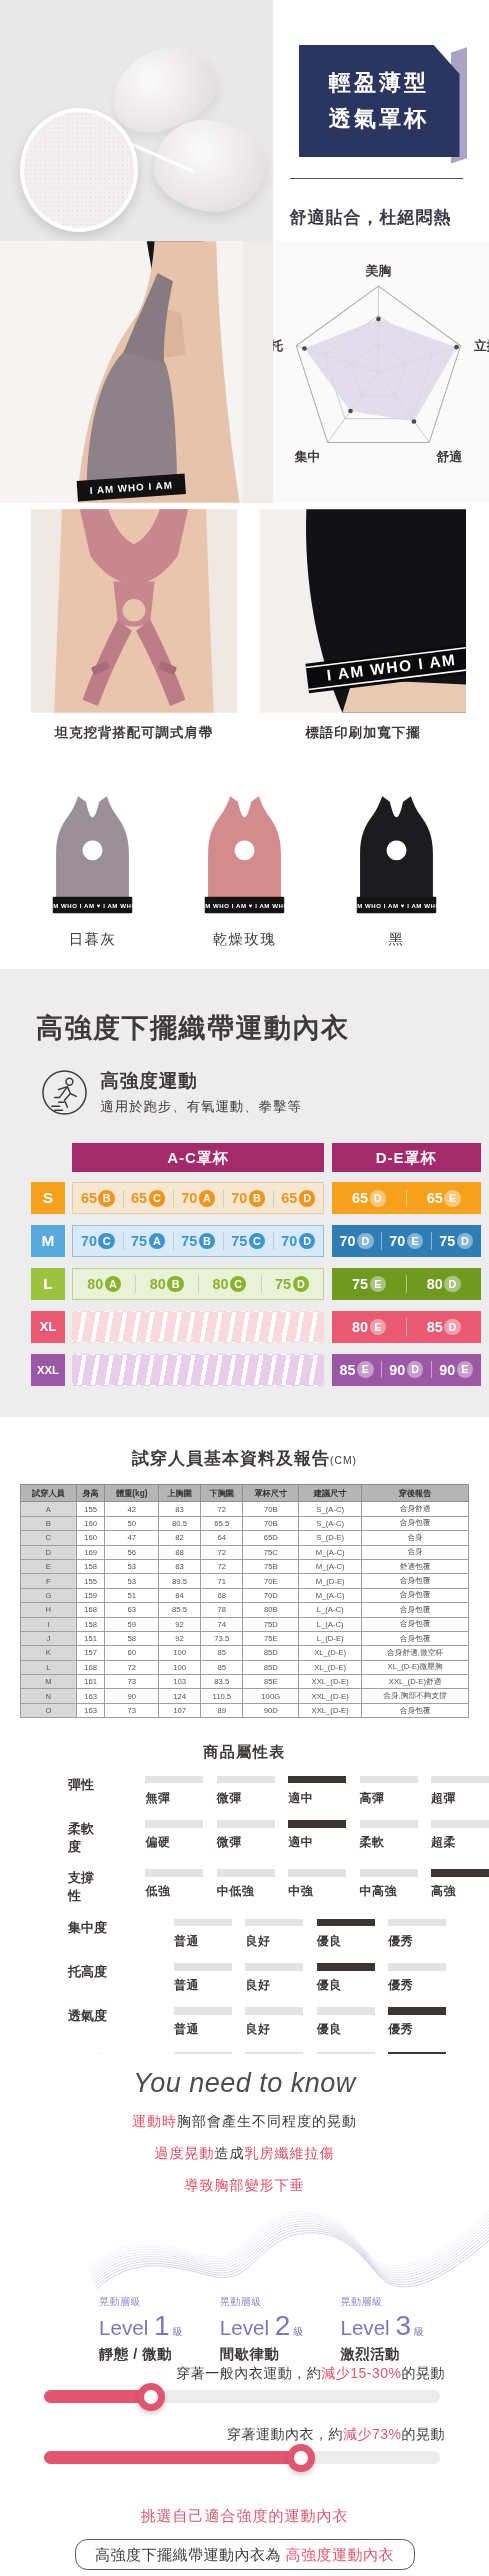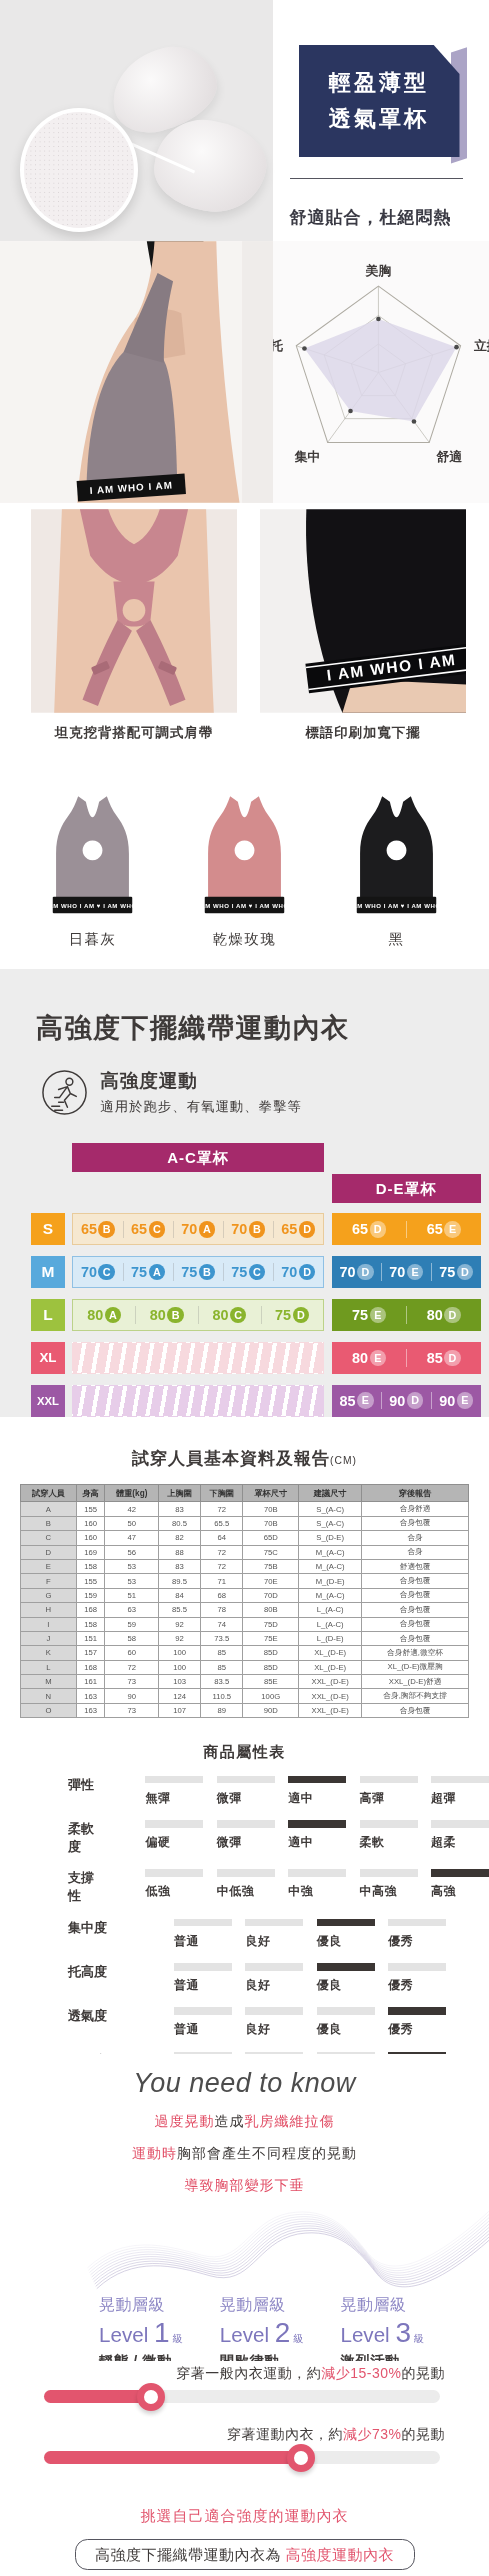--- a/index.html
+++ b/index.html
@@ -51,21 +51,21 @@
   .s5 { height: 448px; background: #ededed; padding: 41px 0 0 0; }
   .s5-title { font-size: 27px; font-weight: bold; color: #3e3a39; letter-spacing: 1.5px; margin-left: 36px; }
   .intro-row { display: flex; align-items: center; margin: 21.6px 0 0 40px; }
   .runner-circ { width: 49px; height: 49px; flex: 0 0 49px; }
   .intro-texts { margin-left: 11.3px; }
   .intro-lv { font-size: 18.5px; font-weight: bold; color: #3e3a39; letter-spacing: 1px; }
   .intro-desc { font-size: 13.4px; color: #3e3a39; margin-top: 5.2px; letter-spacing: 1px; }
   .size-chart { margin: 26px 0 0 31px; }
   .sc-headers { display: flex; }
   .sc-h { width: 252px; height: 29px; margin-left: 41px; background: #a52a6b; color: #fff; font-size: 15px; font-weight: bold; text-align: center; line-height: 29px; letter-spacing: 1px; }
-  .sc-h2 { width: 149px; margin-left: 7.7px; margin-top: 31px; }
+  .sc-h2 { width: 149px; margin-left: 7.7px; }
   .sc-row { display: flex; margin-top: 10.8px; height: 32px; }
   .sc-label { width: 34px; height: 32px; color: #fff; font-size: 15.5px; font-weight: bold; text-align: center; line-height: 32px; }
   .sc-ac { width: 252px; height: 32px; margin-left: 7.2px; border: 1px solid transparent; display: flex; align-items: center; justify-content: space-evenly; }
   .sc-de { width: 149px; height: 32px; margin-left: 7.7px; display: flex; align-items: center; justify-content: space-evenly; }
   .sc-item { display: inline-flex; align-items: center; }
   .sc-num { font-size: 14.4px; font-weight: bold; }
   .sc-num.de { color: #fff; }
   .sc-circ { display: inline-block; width: 16.5px; height: 16.5px; border-radius: 50%; color: #fff; font-size: 10.8px; font-weight: bold; text-align: center; line-height: 16.5px; margin-left: 1.5px; }
   .sc-circ.de { background: rgba(255,255,255,.42); }
   .sc-div { width: 0.5px; height: 17.5px; background: rgba(120,120,120,.25); }
@@ -94,21 +94,21 @@
   
   .s8 { height: 152px; padding-top: 14.4px; }
   .nk-head { text-align: center; font-size: 27px; color: #4d4d4d; font-weight: normal; letter-spacing: 0.5px; font-style: italic; }
   .nk-line { text-align: center; font-size: 14px; margin-top: 14px; letter-spacing: 1px; }
   .nk-line .red { color: #e14c64; }
 
   
   .s9 { height: 155px; }
   .wave-svg { display: block; width: 489px; height: 85px; }
   .levels { display: flex; margin: 4.1px 0 0 99px; gap: 37px; }
-  .level-tag { font-size: 16px; color: #8d87c5; letter-spacing: 0.5px; }
+  .level-tag { font-size: 10px; color: #8d87c5; letter-spacing: 0.5px; }
   .level-line { color: #7d76bc; margin-top: 1px; }
   .level-word { font-size: 20.6px; }
   .level-num { font-size: 28px; }
   .level-unit { font-size: 10.3px; }
   .level-desc { font-size: 14.4px; font-weight: bold; color: #3e3a39; margin-top: 3.1px; letter-spacing: 0.5px; }
 
   
   .s10 { height: 134px; padding-top: 4.1px; }
   .slider-row { height: 61px; position: relative; }
   .slider-text { text-align: right; padding-right: 44px; font-size: 14px; letter-spacing: 0.5px; }
@@ -763,22 +763,22 @@
               <div class="attr-cap">優秀</div>
             </div>
           </div>
         </div>
       </div>
   </section>
 
   <section class="s8">
     <h2 class="nk-head">You need to know</h2>
     <div id="nk-lines">
+        <p class="nk-line"><span class="red">運動時</span><span>胸部會產生不同程度的晃動</span></p>
         <p class="nk-line"><span class="red">過度晃動</span><span>造成</span><span class="red">乳房纖維拉傷</span></p>
-        <p class="nk-line"><span class="red">運動時</span><span>胸部會產生不同程度的晃動</span></p>
         <p class="nk-line"><span class="red">導致胸部變形下垂</span></p>
       </div>
   </section>
 
   <section class="s9">
     <svg class="wave-svg" viewBox="0 0 950 165">
         <g id="wave-g">
           <path d="M170,120 C240,55 320,75 390,95 C470,118 480,30 560,14 C640,0 680,48 715,92 C755,140 830,120 950,10" transform="translate(0 0)" fill="none" stroke="#bfb9d4" stroke-width="1.4" opacity="0.20"></path>
           <path d="M170,120 C240,55 320,75 390,95 C470,118 480,30 560,14 C640,0 680,48 715,92 C755,140 830,120 950,10" transform="translate(2 4.5)" fill="none" stroke="#bfb9d4" stroke-width="1.4" opacity="0.28"></path>
           <path d="M170,120 C240,55 320,75 390,95 C470,118 480,30 560,14 C640,0 680,48 715,92 C755,140 830,120 950,10" transform="translate(4 9)" fill="none" stroke="#bfb9d4" stroke-width="1.4" opacity="0.36"></path>

